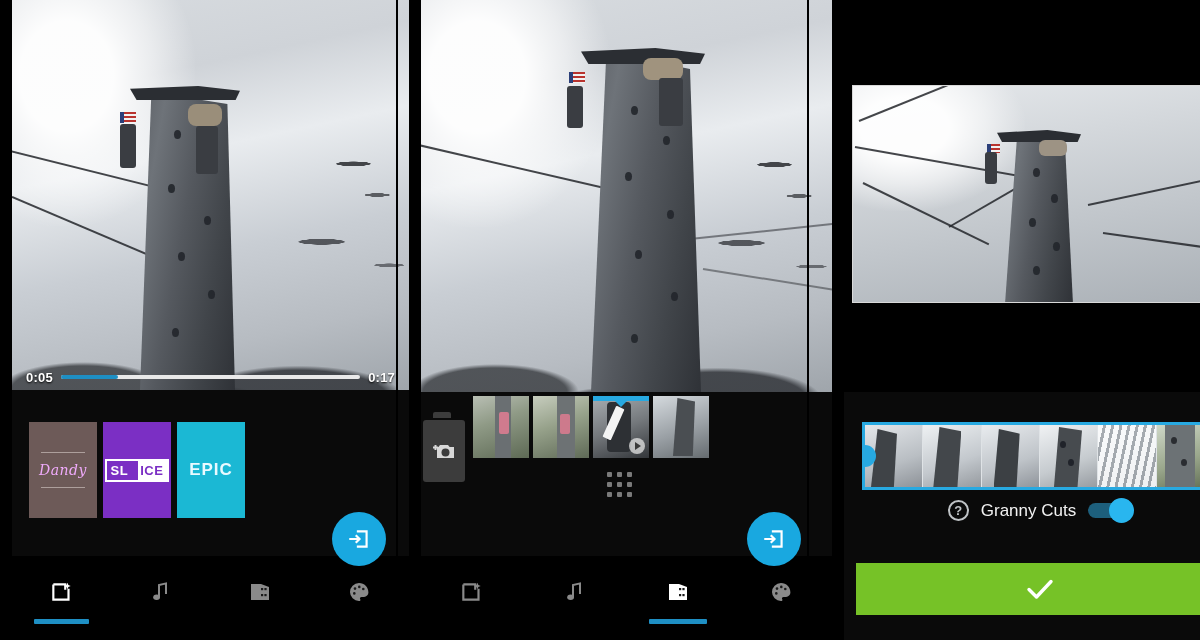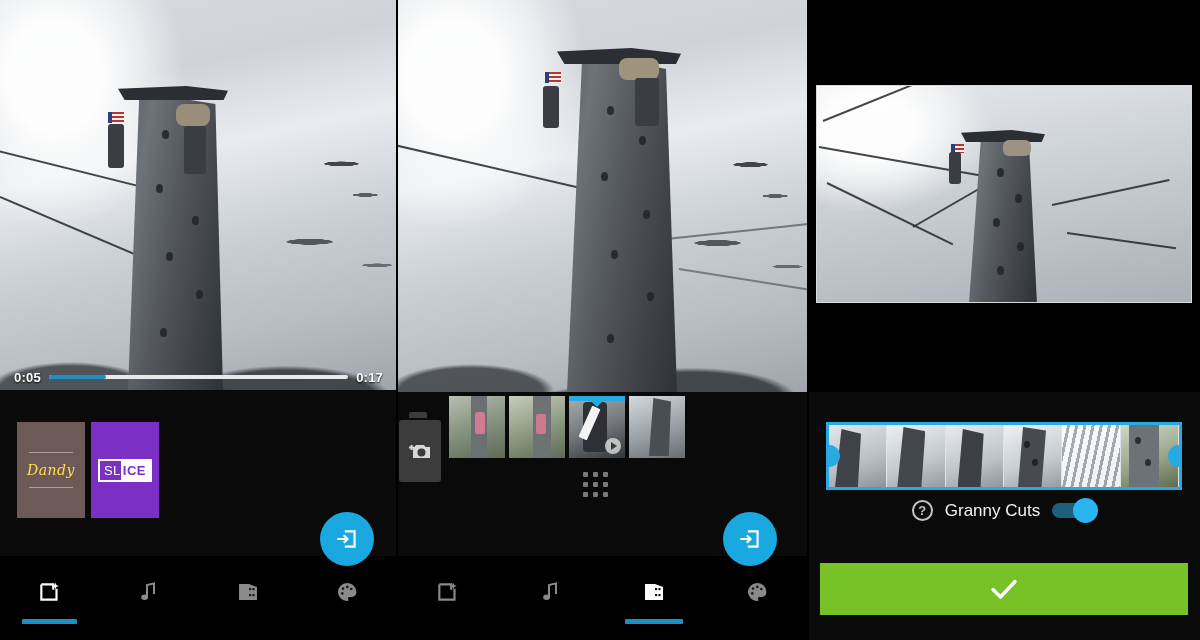--- a/index.html
+++ b/index.html
@@ -5,21 +5,21 @@
   * { box-sizing: border-box; margin: 0; padding: 0; }
   html, body {
     width: 1200px; height: 640px;
     background: #000;
     font-family: "Liberation Sans", sans-serif;
     overflow: hidden;
   }
   .screen { position: relative; width: 1200px; height: 640px; background:#000; display:flex; }
 
   
-  .panel { position: relative; height: 640px; background:#0a0a0a; overflow:hidden; flex-shrink:0; }
+  .panel { position: relative; height: 640px; background:#0a0a0a; overflow:hidden; flex-shrink:0;margin-left:12px; }
   .p1 { width: 397px; }
   .p2 { width: 411px; }
   .p3 { width: 392px; }
   .panel-divider { position:absolute; top:0; width:2px; height:640px; background:#000; z-index:40; }
 
   
   .preview { position:absolute; left:0; top:0; width:100%; overflow:hidden; }
   .photo {
     position:absolute; inset:0;
     background:
@@ -67,26 +67,26 @@
     width:68px; height:96px; display:flex; align-items:center; justify-content:center;
     position:relative; overflow:hidden;
   }
   .theme-card.sel { outline:3px solid #e6eef4; outline-offset:-3px; }
   .theme-label { font-size:14px; letter-spacing:.5px; }
   .t-granny  { background:#9a5fae; }
   .t-granny .theme-label { color:#f2e6f7; font-size:12px; font-family:"DejaVu Serif", serif; letter-spacing:0; }
   .t-action  { background:#2089d8; }
   .t-action .theme-label { color:#ffffff; font-weight:bold; font-size:15px; letter-spacing:.6px; }
   .t-dandy   { background:#6d5a58; }
-  .t-dandy .theme-label { color:#fde047; font-family:"DejaVu Serif", serif; font-style:italic; font-size:14px; }
+  .t-dandy .theme-label { color:#f0abfc; font-family:"DejaVu Serif", serif; font-style:italic; font-size:14px; }
   .t-dandy .orn { position:absolute; left:12px; right:12px; height:1px; background:rgba(226,217,214,.55); }
   .t-dandy .orn.top { top:30px; } .t-dandy .orn.bot { bottom:30px; }
   .t-slice   { background:#7b2fc4; }
   .t-slice .slicebox { border:2px solid #ffffff; display:flex; align-items:stretch; }
-  .t-slice .s1 { color:#ffffff; font-weight:normal; font-size:13px; padding:2px 0 2px 4px; letter-spacing:.5px;}
+  .t-slice .s1 { color:#ffffff; font-weight:bold; font-size:13px; padding:2px 10px 2px 4px; letter-spacing:.5px;}
   .t-slice .s2 { background:#ffffff; color:#7b2fc4; font-weight:bold; font-size:13px; padding:2px 4px 2px 2px; letter-spacing:.5px;}
   .t-epic    { background:#1bb8d4; }
   .t-epic .theme-label { color:#eafaff; font-weight:bold; font-size:17px; letter-spacing:1px; }
 
   
   .addclip {
     position:absolute; width:42px; height:62px; background:#3c3c3c; border-radius:3px;
     display:flex; align-items:center; justify-content:center;
   }
   .addclip .tab { position:absolute; top:-8px; left:10px; width:18px; height:6px; background:#3c3c3c; border-radius:2px 2px 0 0;}
@@ -171,20 +171,23 @@
       <div class="theme-card t-dandy">
         <span class="orn top"></span>
         <span class="theme-label">Dandy</span>
         <span class="orn bot"></span>
       </div>
       <div class="theme-card t-slice">
         <span class="slicebox">
           <span class="s1">SL</span>
           <span class="s2">ICE</span>
         </span>
+      </div>
+      <div class="theme-card t-epic">
+        <span class="theme-label">EPIC</span>
       </div>
     </div>
 
     <div class="fab" style="left:320px; top:512px;">
       <svg width="26" height="26" viewBox="0 0 24 24">
         <path d="M10 5h9v14h-9" fill="none" stroke="#fff" stroke-width="2"></path>
         <path d="M3 12h9M9 8.5l3.5 3.5L9 15.5" fill="none" stroke="#fff" stroke-width="2"></path>
       </svg>
     </div>
 

